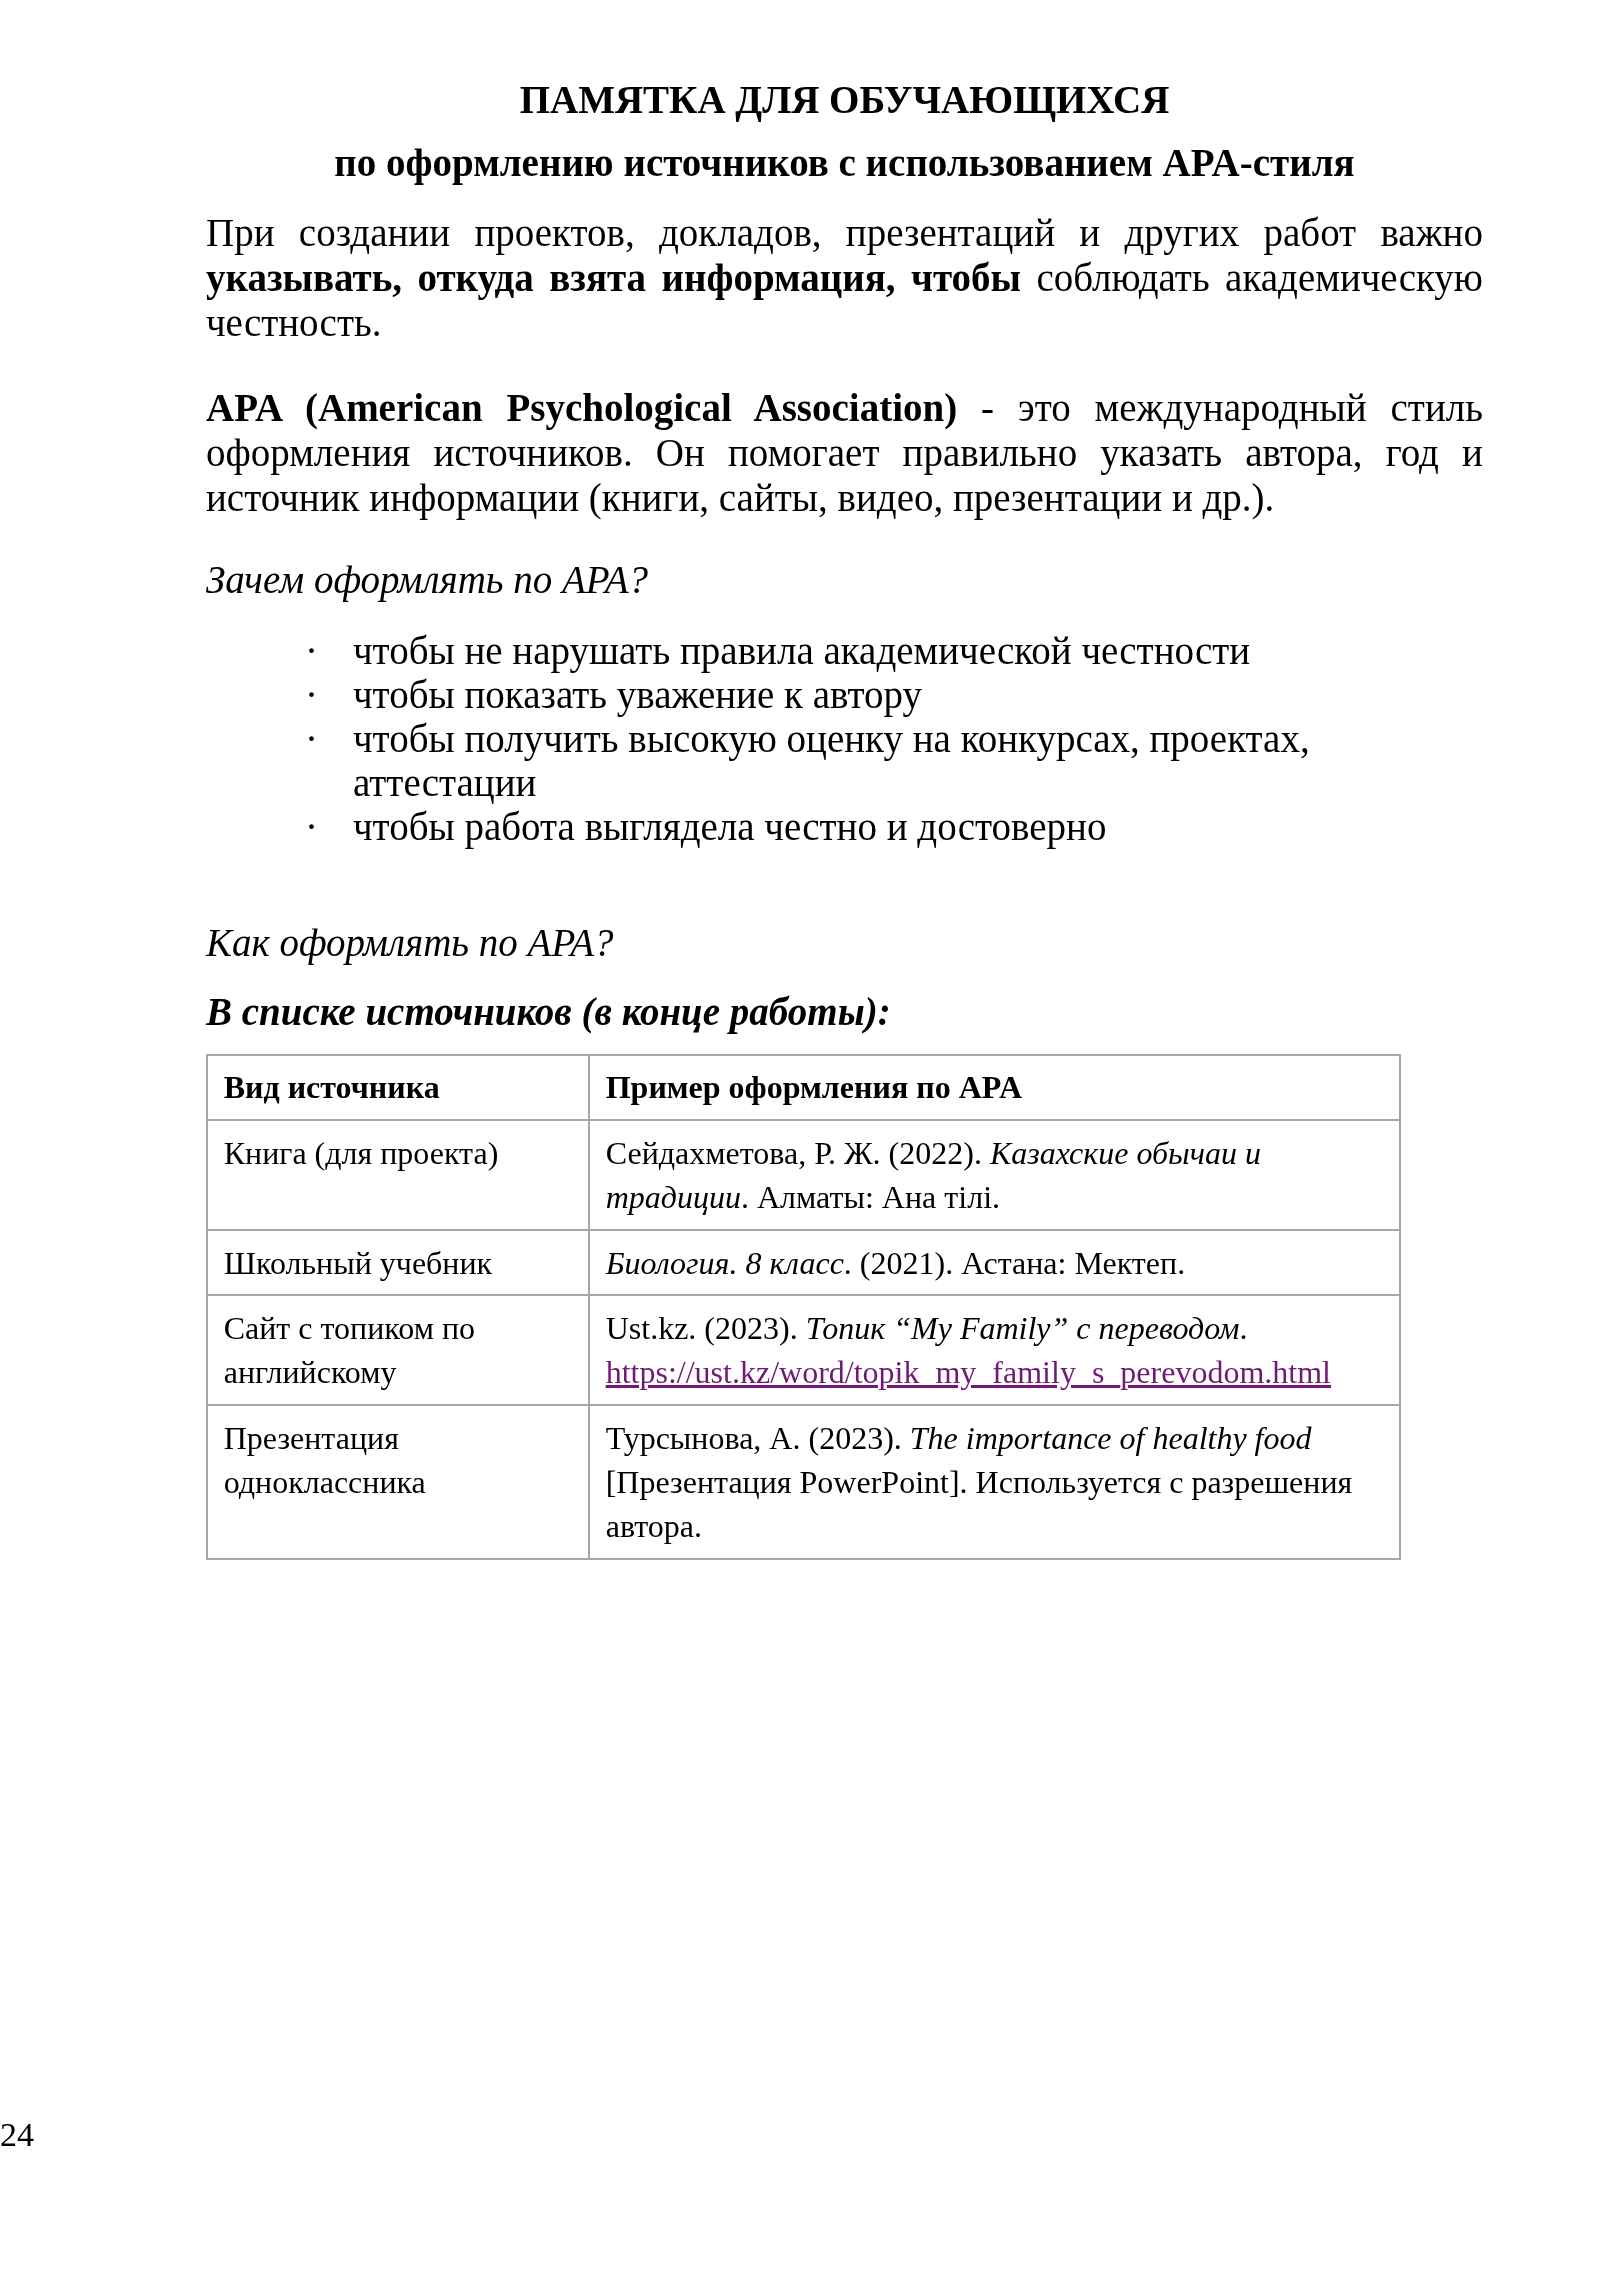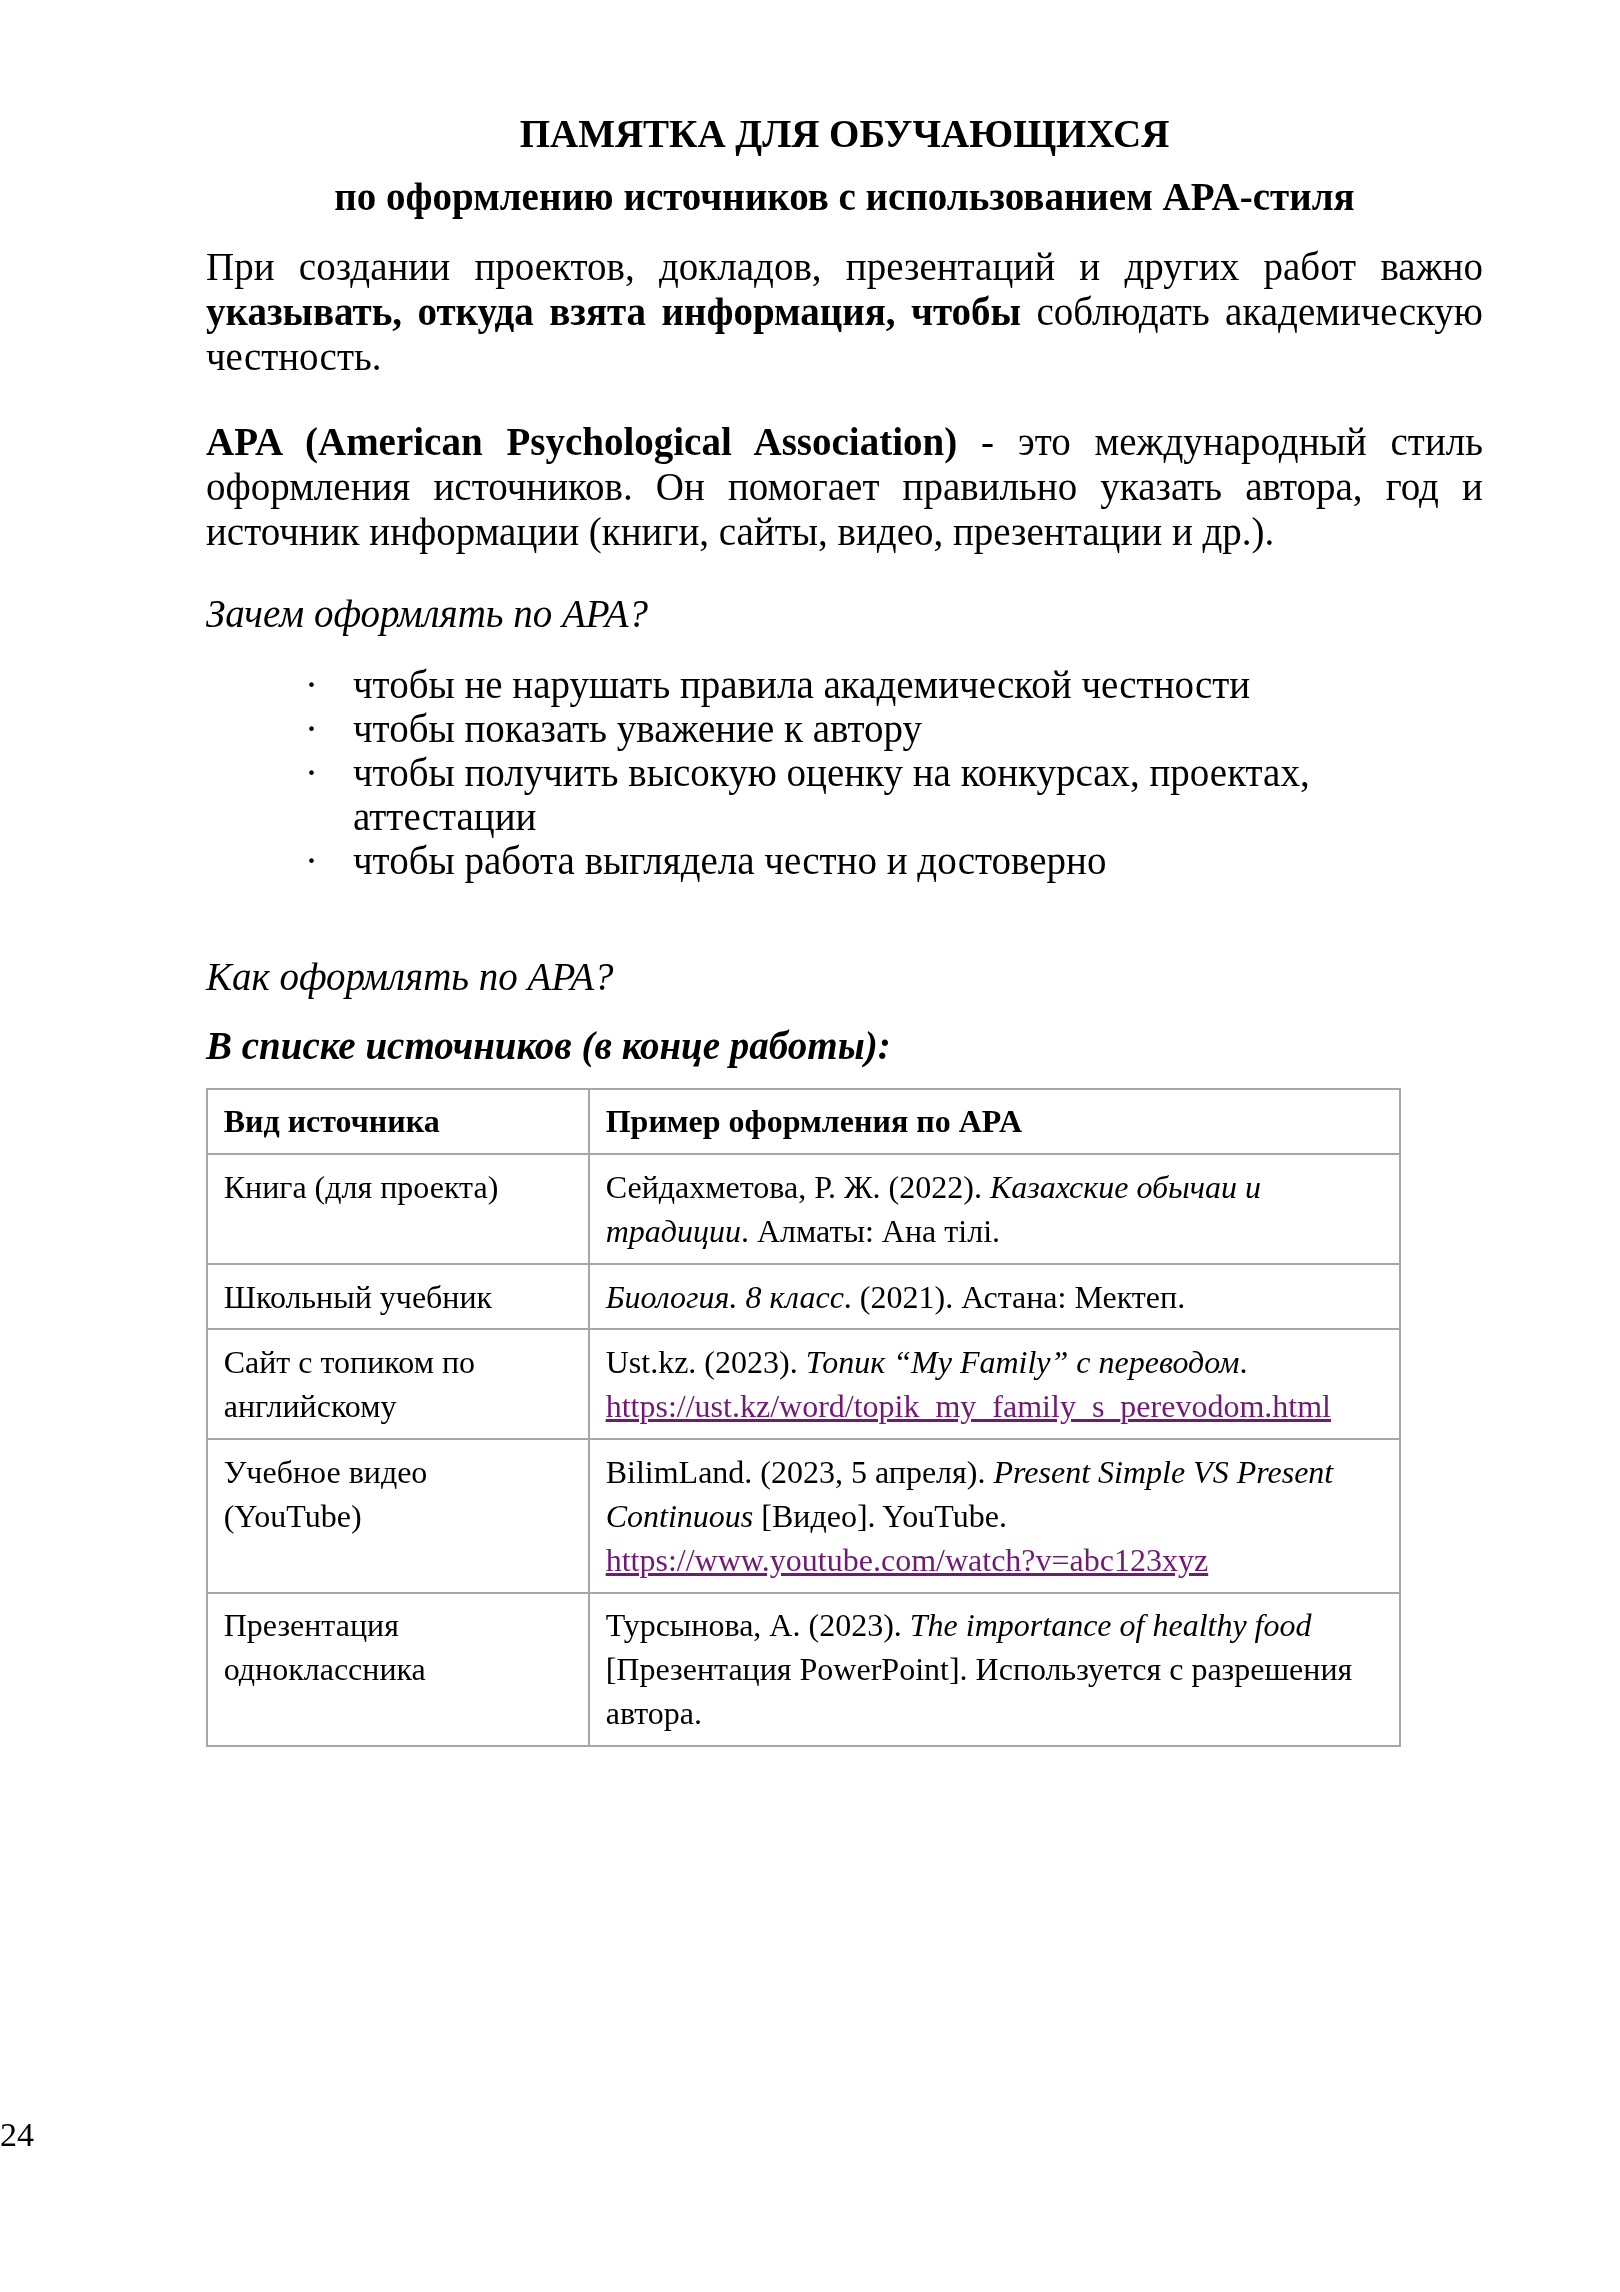--- a/index.html
+++ b/index.html
@@ -9,21 +9,21 @@
   }
   .page {
     position: relative;
     width: 1620px;
     height: 2293px;
     margin: 0 auto;
     background: #ffffff;
     color: #000000;
     font-family: "Liberation Serif", "DejaVu Serif", serif;
     box-sizing: border-box;
-    padding: 111px 137px 0 206px;
+    padding: 77px 137px 0 206px;
     overflow: hidden;
   }
   .title, .subtitle {
     font-size: 39px;
     line-height: 45px;
     font-weight: bold;
     text-align: center;
   }
   .subtitle { margin-top: 17.6px; }
   .para { margin-top: 25.5px; font-size: 39px; line-height: 45px; }
@@ -156,27 +156,20 @@
         </tr>
         <tr>
           <td>
             <div>Сайт с топиком по</div>
             <div>английскому</div>
           </td>
           <td><span>Ust.kz. (2023). </span><span class="i">Топик “My Family” с переводом</span><span>. </span><a class="cite-link">https://ust.kz/word/topik_my_family_s_perevodom.html</a></td>
         </tr>
         <tr>
           <td>
-            <div>Учебное видео</div>
-            <div>(YouTube)</div>
-          </td>
-          <td><span>BilimLand. (2023, 5 апреля). </span><span class="i">Present Simple VS Present Continuous</span><span> [Видео]. YouTube. </span><a class="cite-link">https://www.youtube.com/watch?v=abc123xyz</a></td>
-        </tr>
-        <tr>
-          <td>
             <div>Презентация</div>
             <div>одноклассника</div>
           </td>
           <td><span>Турсынова, А. (2023). </span><span class="i">The importance of healthy food</span><span> [Презентация PowerPoint]. Используется с разрешения автора.</span></td>
         </tr>
       </tbody>
   </table>
 
   <div class="footer">24</div>
 

